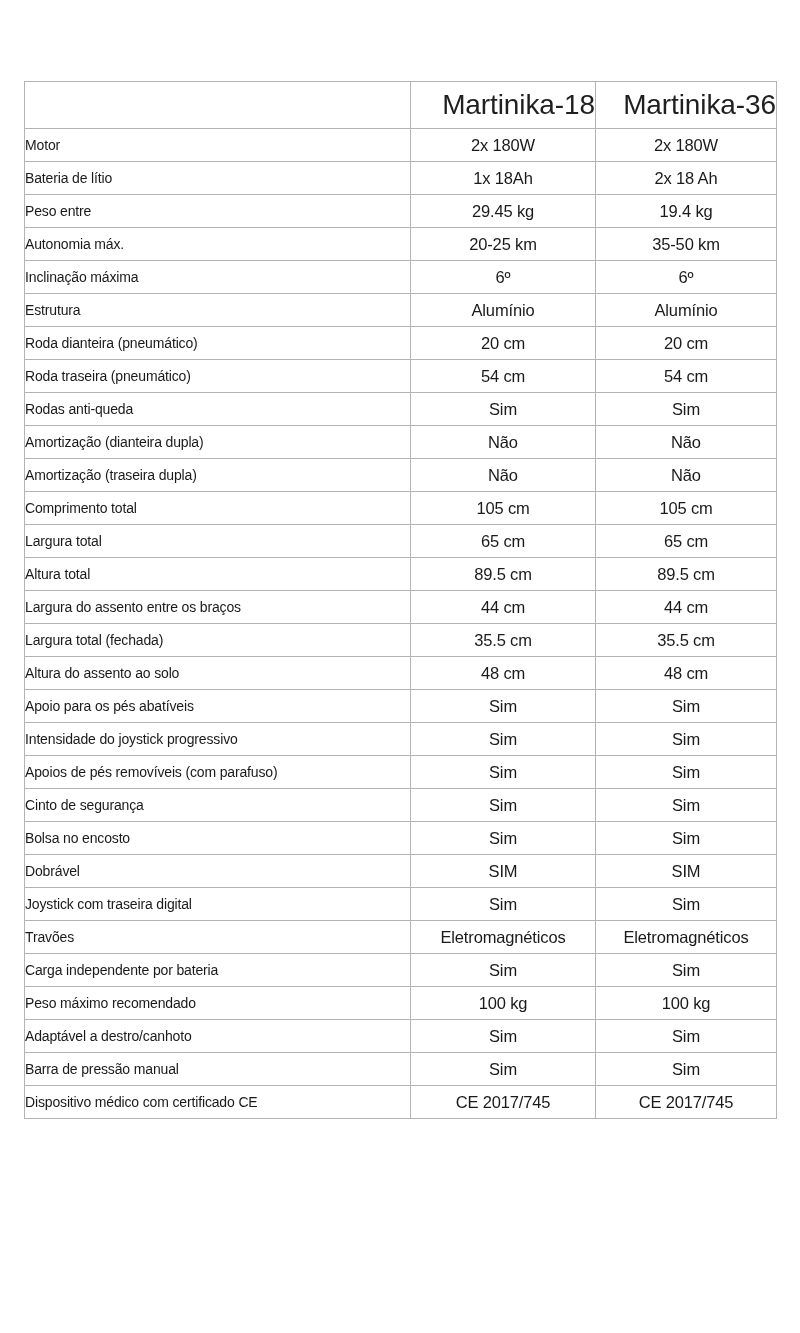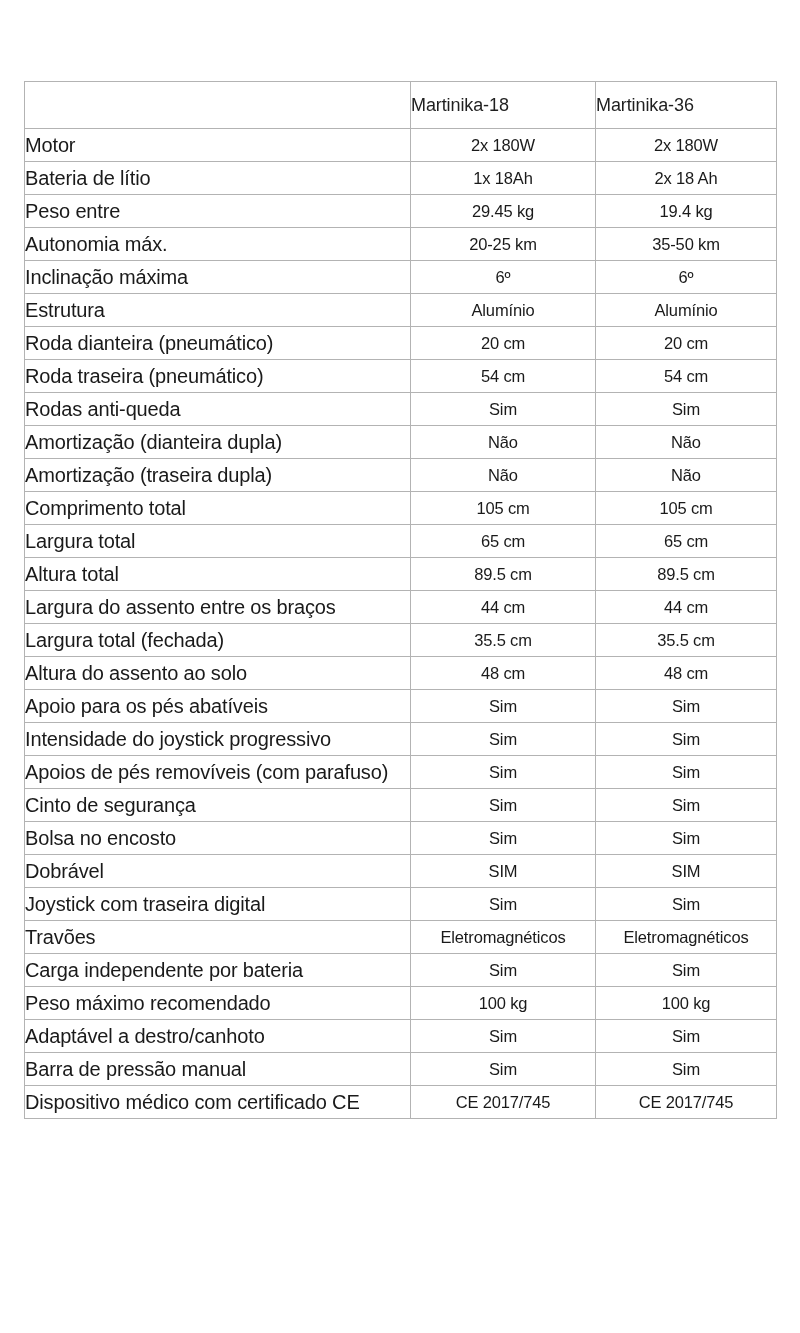--- a/index.html
+++ b/index.html
@@ -51,34 +51,34 @@
 
   
   tr.head-row th {
     height: 46px;
   }
   th.head-blank {
     height: 46px;
   }
   th.head-model {
     font-weight: 400;
-    font-size: 18px;
+    font-size: 28px;
     line-height: 26px;
-    text-align: left;
+    text-align: right;
     color: #1f1f1f;
     letter-spacing: -0.1px;
     padding: 0 4px;
     white-space: nowrap;
   }
 
   
   tbody tr { height: 33px; }
 
   td.cell-label {
-    font-size: 20px;
+    font-size: 14px;
     line-height: 20px;
     text-align: left;
     padding: 0 0 0 9px;
     color: #1a1a1a;
     white-space: nowrap;
     letter-spacing: -0.15px;
   }
 
   td.cell-value {
     font-size: 16.5px;

